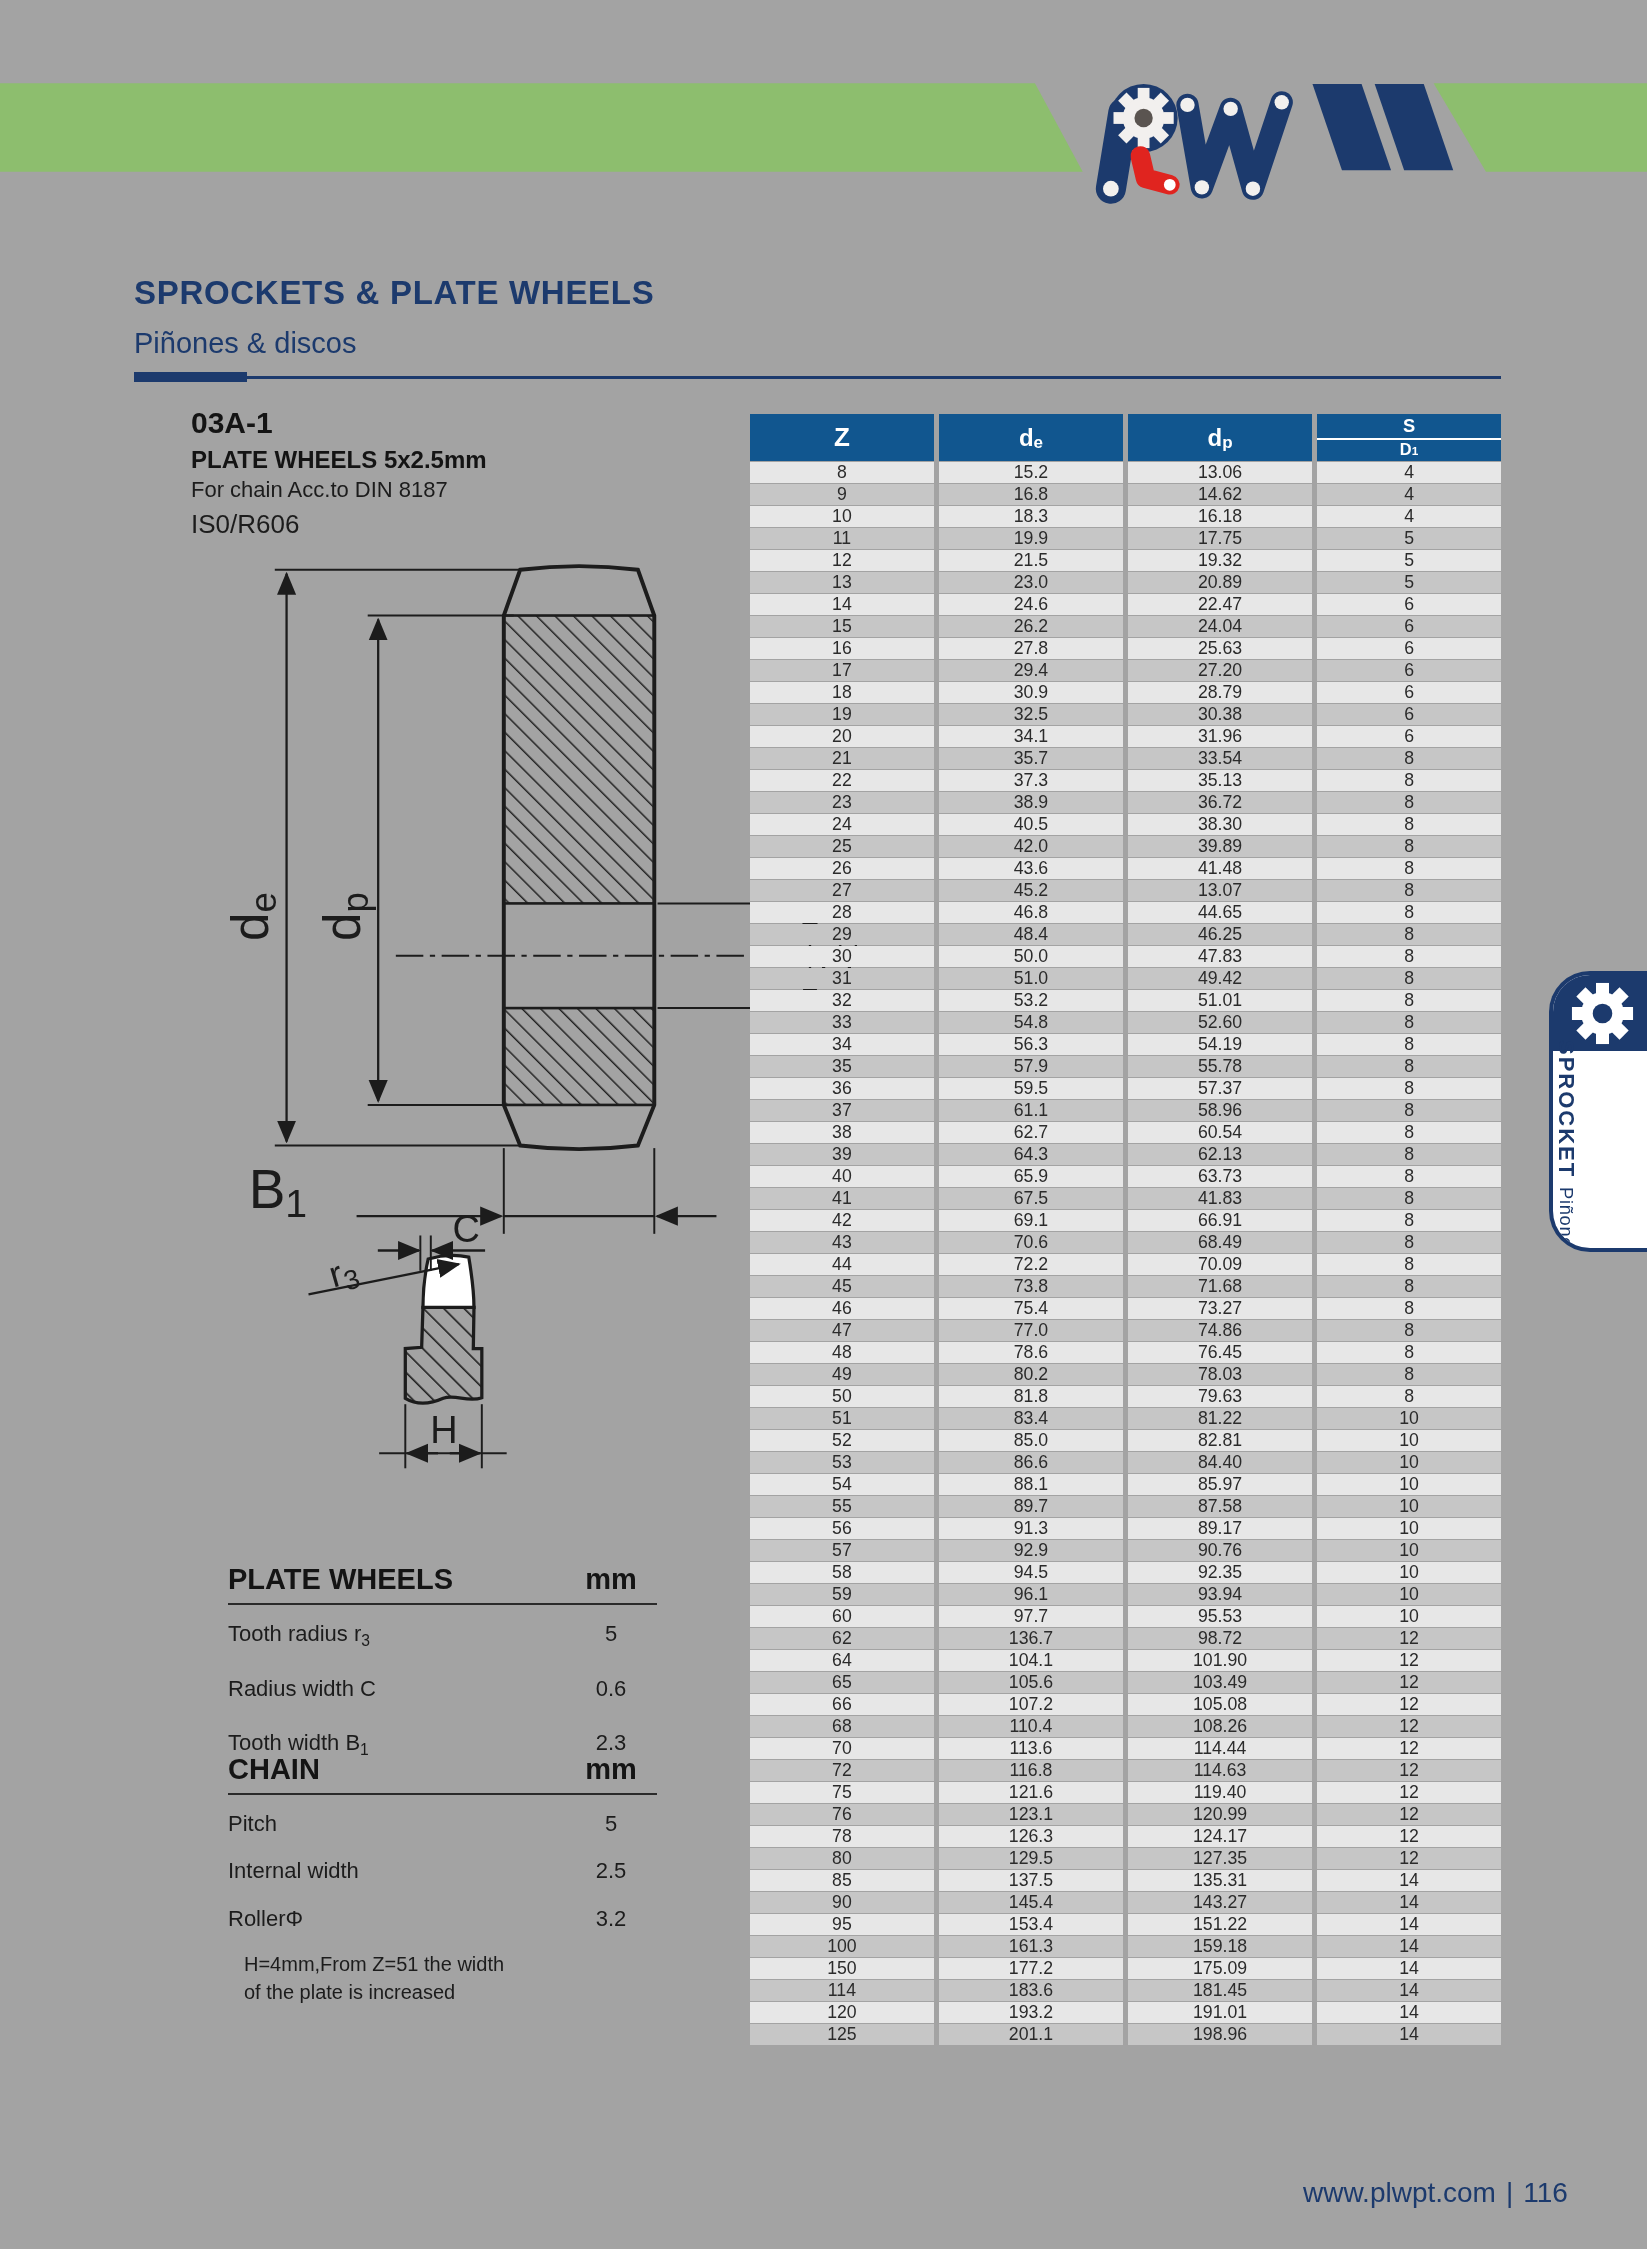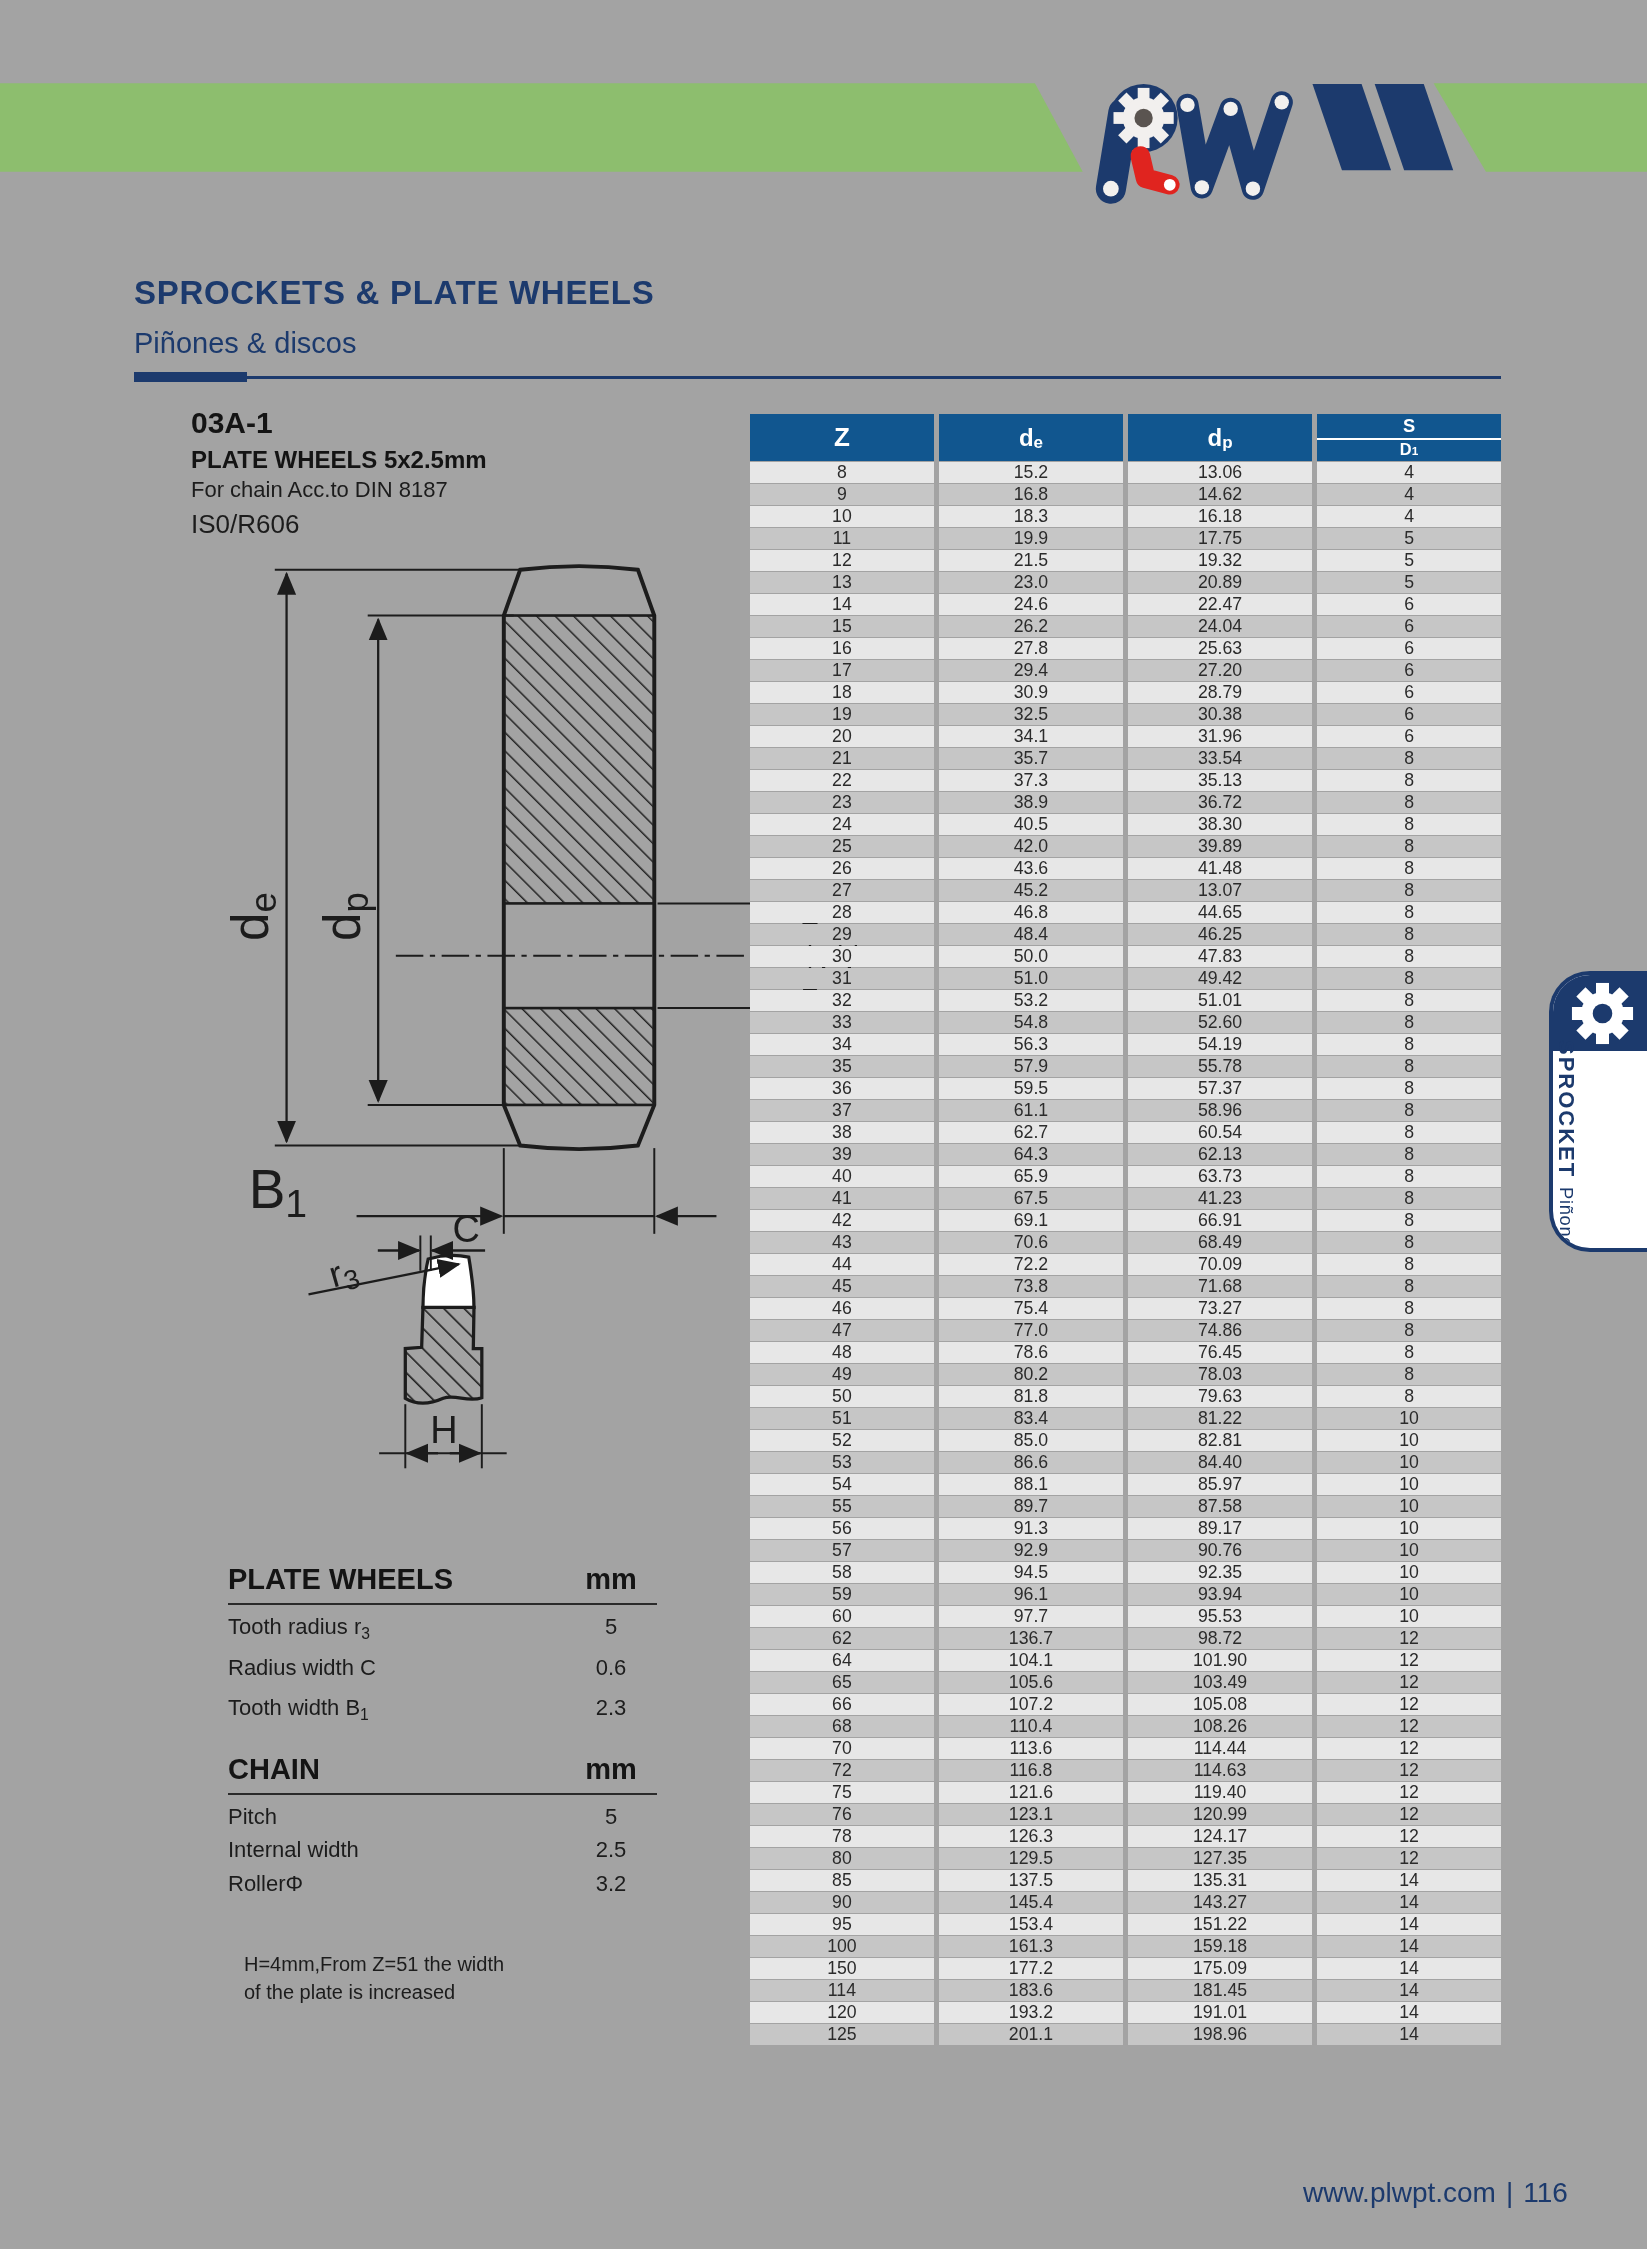--- a/index.html
+++ b/index.html
@@ -21,21 +21,21 @@
   .p-desc2{left:191px;top:509px;font-size:26px;color:#1c1c1c;}
 
   .dw1{left:229px;top:550px;width:687px;height:733px;}
   .dw2{left:281px;top:1208px;width:314px;height:327px;}
 
   
   .spec{left:228px;width:429px;}
   .spec-head{display:flex;justify-content:space-between;align-items:baseline;font-weight:bold;font-size:29px;color:#141414;}
   .spec-unit{width:92px;text-align:center;}
   .spec-rule{height:2.6px;background:#2a2a2a;margin:6.5px 0 9.2px 0;}
-  .spec-row{display:flex;justify-content:space-between;font-size:22px;color:#1c1c1c;line-height:26px;margin-bottom:7.2px;}
+  .spec-row{display:flex;justify-content:space-between;font-size:22px;color:#1c1c1c;line-height:40px;margin-bottom:7.2px;}
   .spec-val{width:92px;text-align:center;}
   sub.small{font-size:15.7px;}
   .note{left:244px;top:1951px;font-size:20px;line-height:27.5px;color:#1c1c1c;}
 
   
   .dtable{left:750px;top:414px;width:751px;}
   .thead{display:grid;grid-template-columns:1fr 1fr 1fr 1fr;gap:5.2px;height:46px;}
   .th{background:#11568f;color:#fff;display:flex;align-items:center;justify-content:center;font-weight:bold;font-size:26px;}
   .th .main{font-size:24px;}
   .th .hsub{font-size:17px;align-self:flex-end;margin-bottom:7.9px;}
@@ -448,21 +448,21 @@
         </div>
         <div class="trow">
           <div class="tcell light">40</div>
           <div class="tcell light">65.9</div>
           <div class="tcell light">63.73</div>
           <div class="tcell light">8</div>
         </div>
         <div class="trow">
           <div class="tcell dark">41</div>
           <div class="tcell dark">67.5</div>
-          <div class="tcell dark">41.23</div>
+          <div class="tcell dark">41.83</div>
           <div class="tcell dark">8</div>
         </div>
         <div class="trow">
           <div class="tcell light">42</div>
           <div class="tcell light">69.1</div>
           <div class="tcell light">66.91</div>
           <div class="tcell light">8</div>
         </div>
         <div class="trow">
           <div class="tcell dark">43</div>

